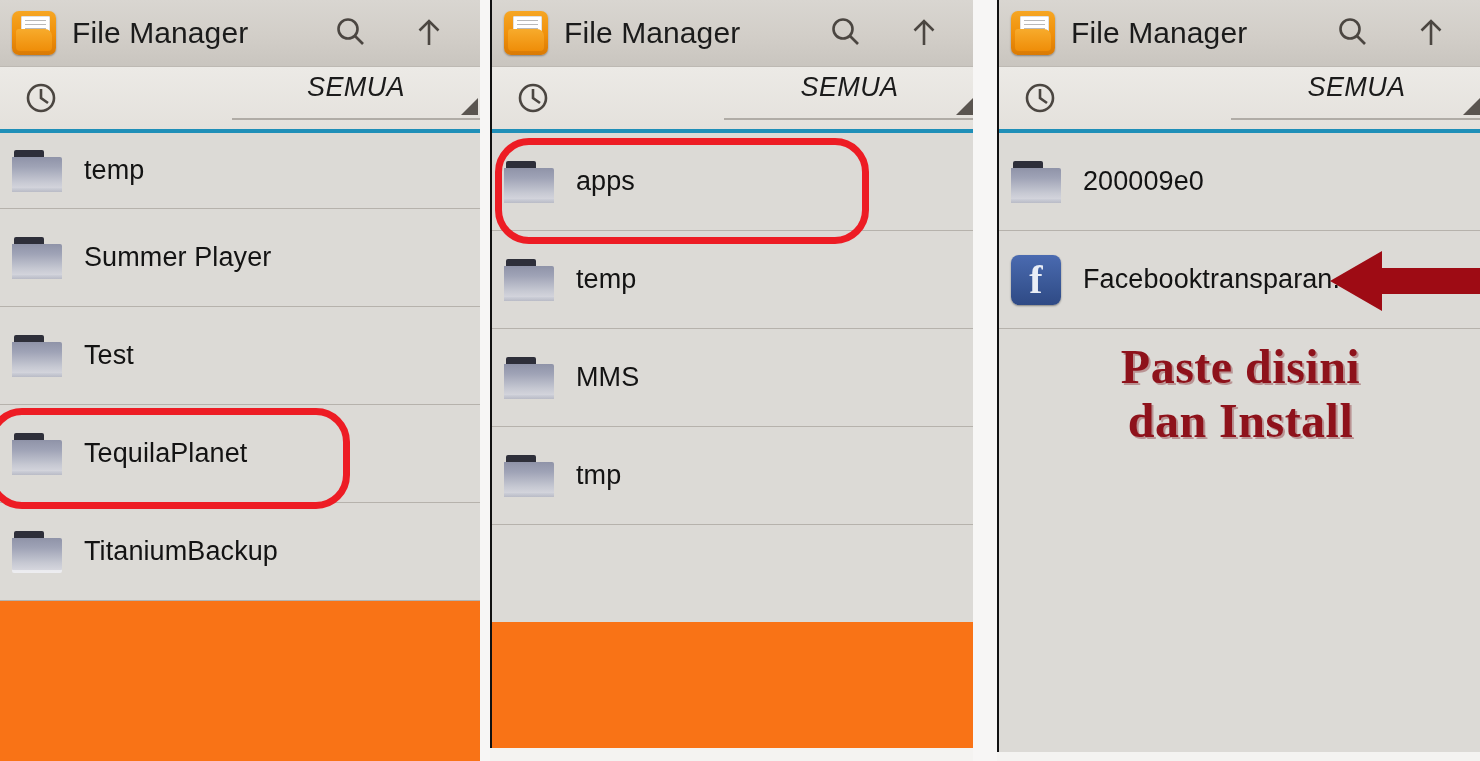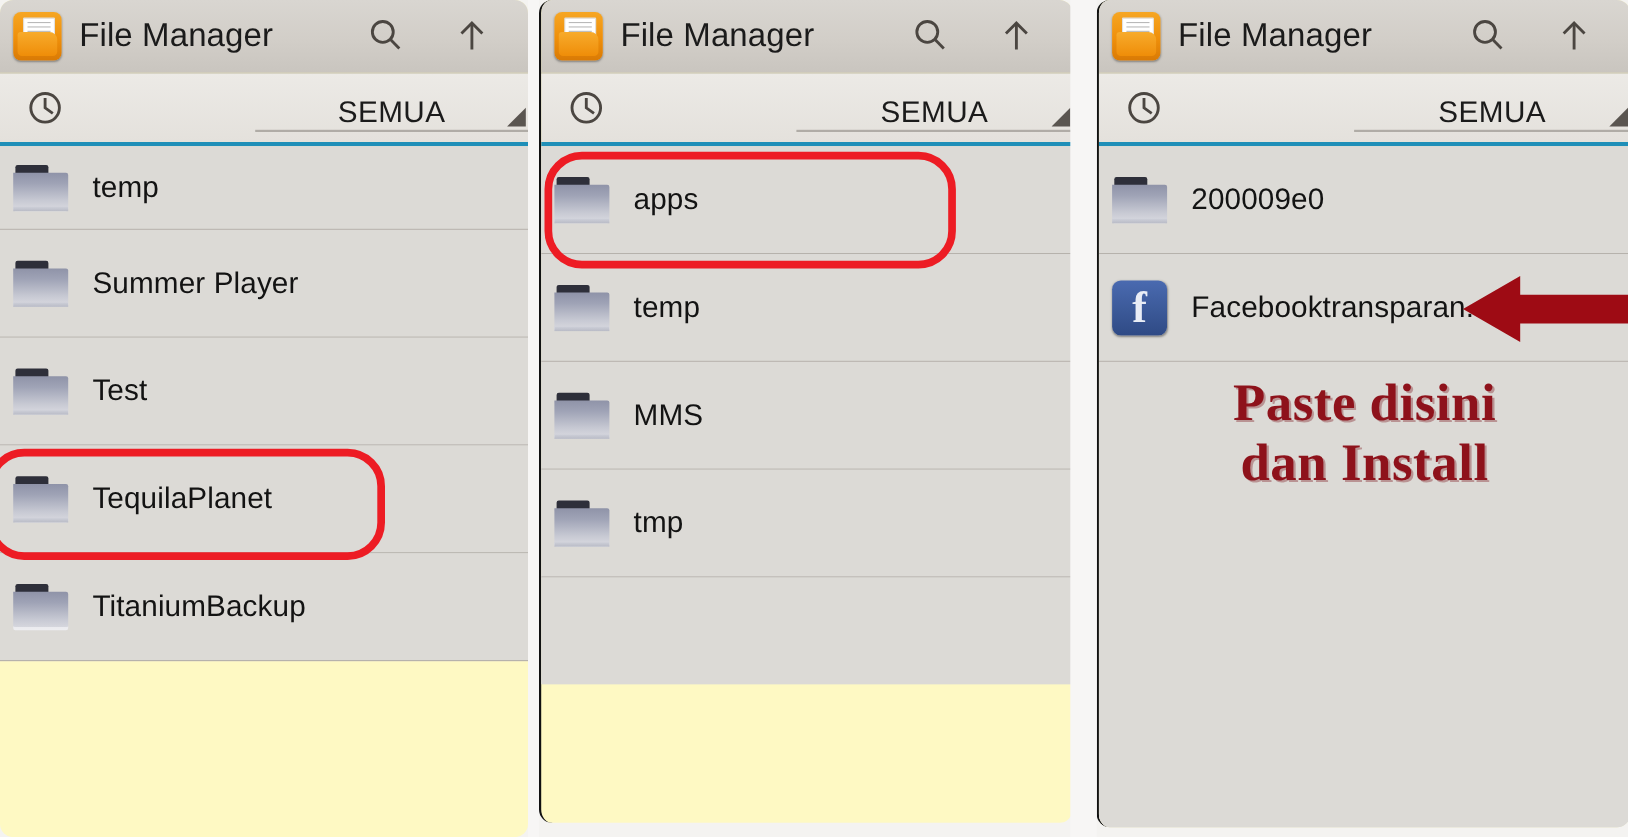--- a/index.html
+++ b/index.html
@@ -7,23 +7,22 @@
     width:1480px;height:761px;overflow:hidden;
     background:#f4f3f1;
     font-family:"Liberation Sans",sans-serif;
     -webkit-font-smoothing:antialiased;
   }
   .screen{position:relative;width:1480px;height:761px;}
 
   
   .panel{
     position:absolute;top:0;height:761px;
-    background:#fef9c3;
+    background:#f97316;
     overflow:hidden;
-    border-radius:12px;
   }
   .panel.p1{left:0;width:480px;}
   .panel.p2{left:490px;width:483px;height:748px;border-left:2px solid #111;}
   .panel.p3{left:997px;width:483px;height:752px;border-left:2px solid #111;}
 
   
   .titlebar{
     position:relative;height:66px;
     background:linear-gradient(180deg,#d9d6d1 0%,#d2cec8 55%,#c9c5bf 100%);
     display:flex;align-items:center;
@@ -59,21 +58,21 @@
   .tabbar{
     position:relative;height:62px;
     background:linear-gradient(180deg,#eceae6 0%,#e4e1dc 100%);
     display:flex;align-items:center;
   }
   .clock-ic{margin-left:22px;width:38px;height:38px;}
   .clock-ic circle,.clock-ic path{stroke:#4b4641;fill:none;stroke-width:2.6;}
   .spinner{
     position:absolute;left:232px;right:0;bottom:9px;height:46px;
     border-bottom:2px solid #b0aca6;
-    display:flex;align-items:flex-end;justify-content:center;
+    display:flex;align-items:flex-start;justify-content:center;font-style:italic;
   }
   .spinner-label{font-size:27px;color:#1b1b1b;letter-spacing:.4px;}
   .spinner-caret{
     position:absolute;right:2px;bottom:3px;width:0;height:0;
     border-left:17px solid transparent;border-bottom:17px solid #5a5550;
   }
   .accent{height:4px;background:#1f8fb8;}
 
   
   .list{position:relative;background:#dcdad6;}

